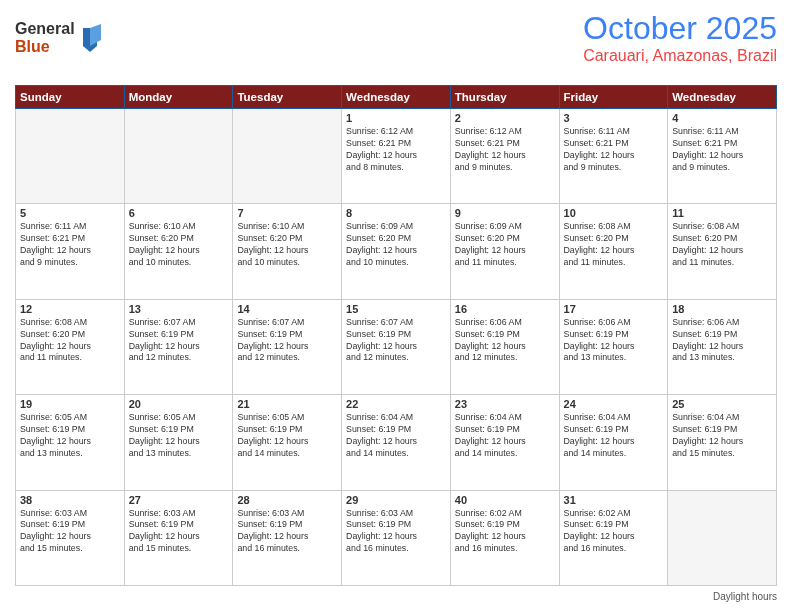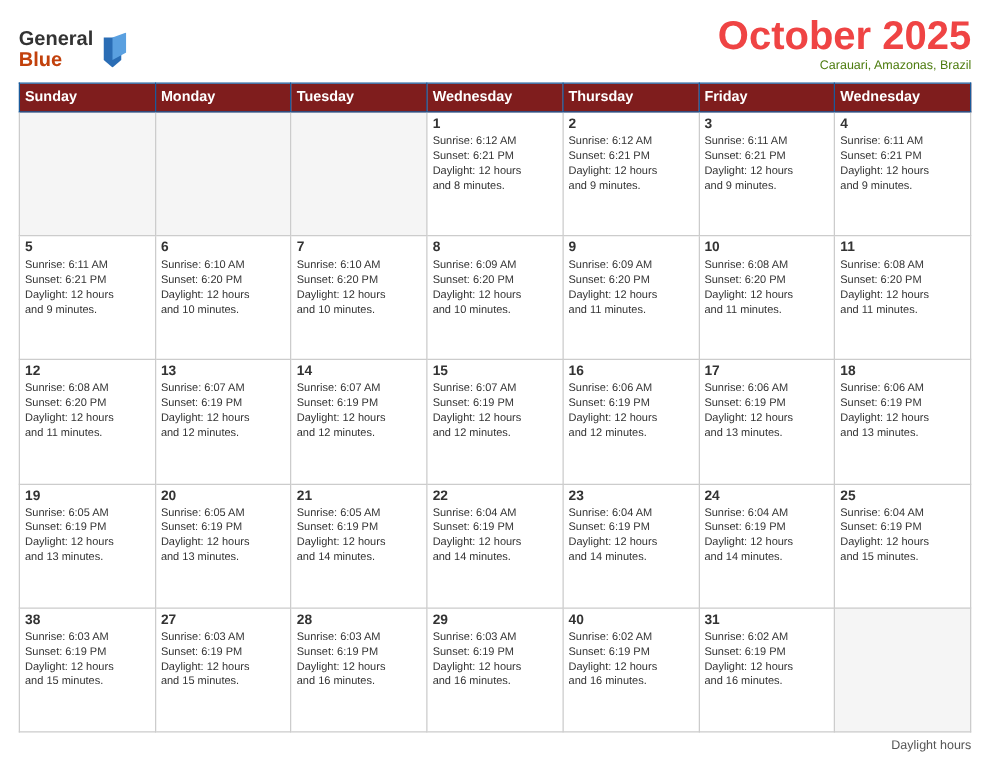--- a/index.html
+++ b/index.html
@@ -13,22 +13,22 @@
     .page {
       width: 792px;
       height: 612px;
       padding: 10px 15px;
       display: flex;
       flex-direction: column;
     }
     .header {
       display: flex;
       justify-content: space-between;
-      align-items: flex-end;
-      margin-bottom: 8px;
+      align-items: center;
+      margin-bottom: 20px;
     }
     .logo {
       display: flex;
       align-items: center;
       gap: 2px;
     }
     .logo-text {
       display: flex;
       flex-direction: column;
       line-height: 1.1;
@@ -46,26 +46,26 @@
     .logo-icon {
       width: 22px;
       height: 28px;
       margin-left: 2px;
     }
     .title-block {
       text-align: right;
     }
     .month-title {
       font-size: 32px;
-      font-weight: bold;
+      font-weight: normal;
+      color: #3b82f6;
+    }
+    .location {
+      font-size: 16px;
       color: #ef4444;
-    }
-    .location {
-      font-size: 10px;
-      color: #4d7c0f;
     }
     .calendar {
       width: 100%;
       border-collapse: collapse;
       flex: 1;
       table-layout: fixed;
     }
     .calendar th {
       background-color: #7f1d1d;
       color: #fff;

